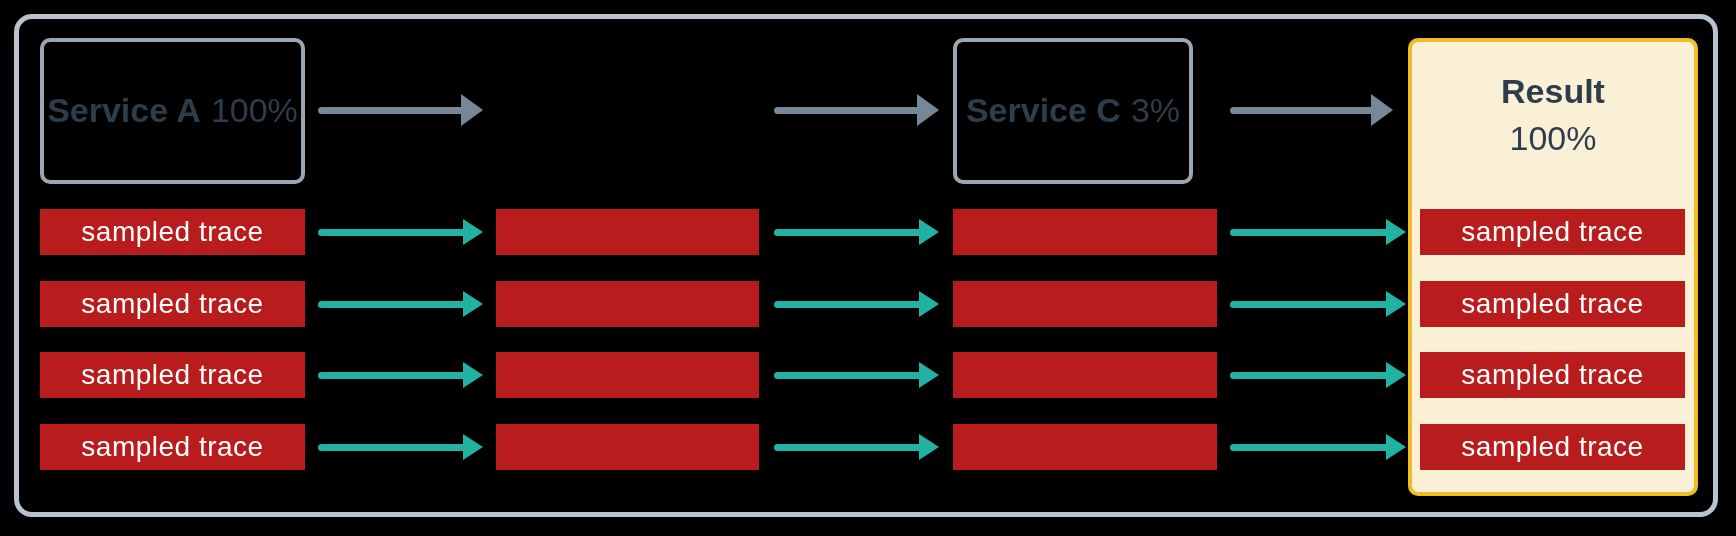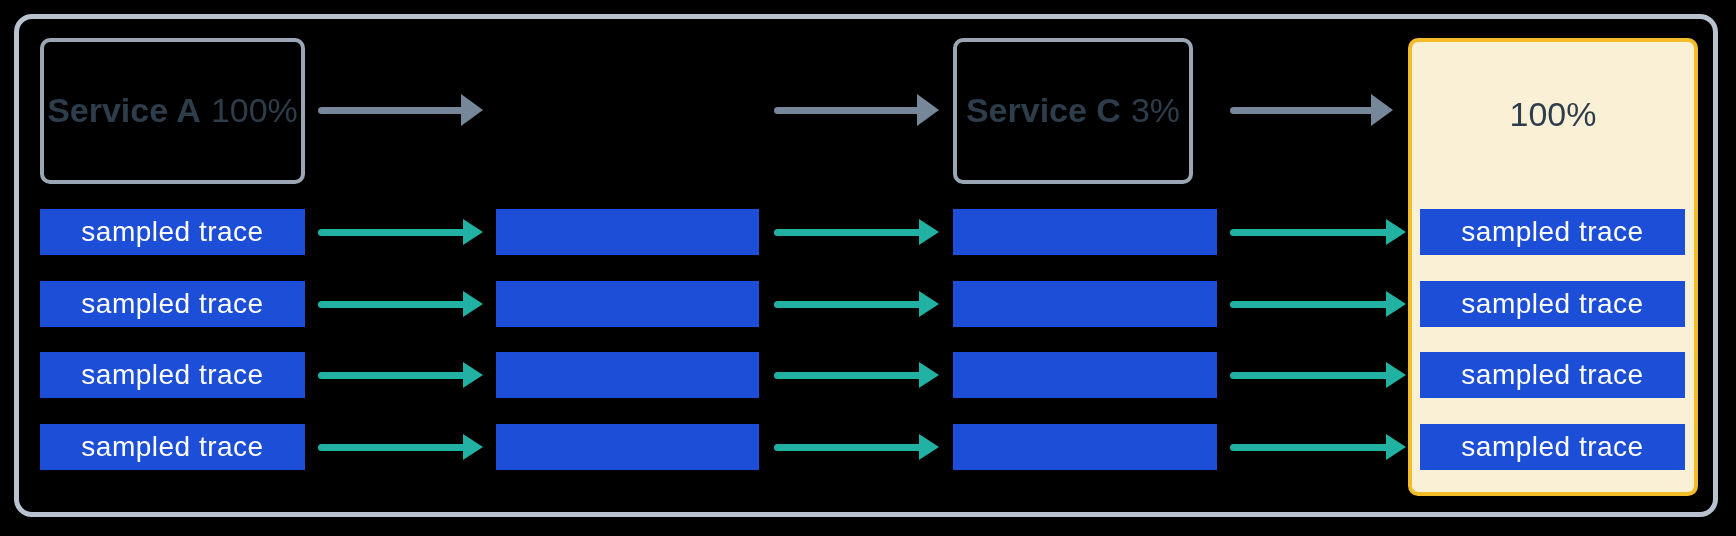--- a/index.html
+++ b/index.html
@@ -45,21 +45,21 @@
   .result-header {
     position: absolute;
     left: 0; top: 0; width: 100%; height: 146px;
     display: flex; flex-direction: column;
     align-items: center; justify-content: center;
     gap: 10px;
   }
   .trace-bar {
     position: absolute;
     height: 46px;
-    background: #1d4ed8;
+    background: #b91c1c;
     border-radius: 0;
     display: flex; align-items: center; justify-content: center;
   }
   .trace-bar .bar-label {
     color: #FFFFFF; font-size: 28px; font-weight: 500;
     letter-spacing: 0.5px;
   }
   .row-1 { top: 209px; }
   .row-2 { top: 281px; }
   .row-3 { top: 352px; }
@@ -117,20 +117,21 @@
     <div class="svc-name">Service A</div>
     <div class="svc-rate">100%</div>
   </div>
   <div class="service-box box-c">
     <div class="svc-name">Service C</div>
     <div class="svc-rate">3%</div>
   </div>
 
   <div class="result-box">
     <div class="result-header">
+      <div class="svc-name">Result</div>
       <div class="svc-rate">100%</div>
     </div>
   </div>
 
   <div class="arrow gray head-row gap-ab">
     <div class="shaft"></div>
     <div class="head"></div>
   </div>
   <div class="arrow gray head-row gap-bc">
     <div class="shaft"></div>

